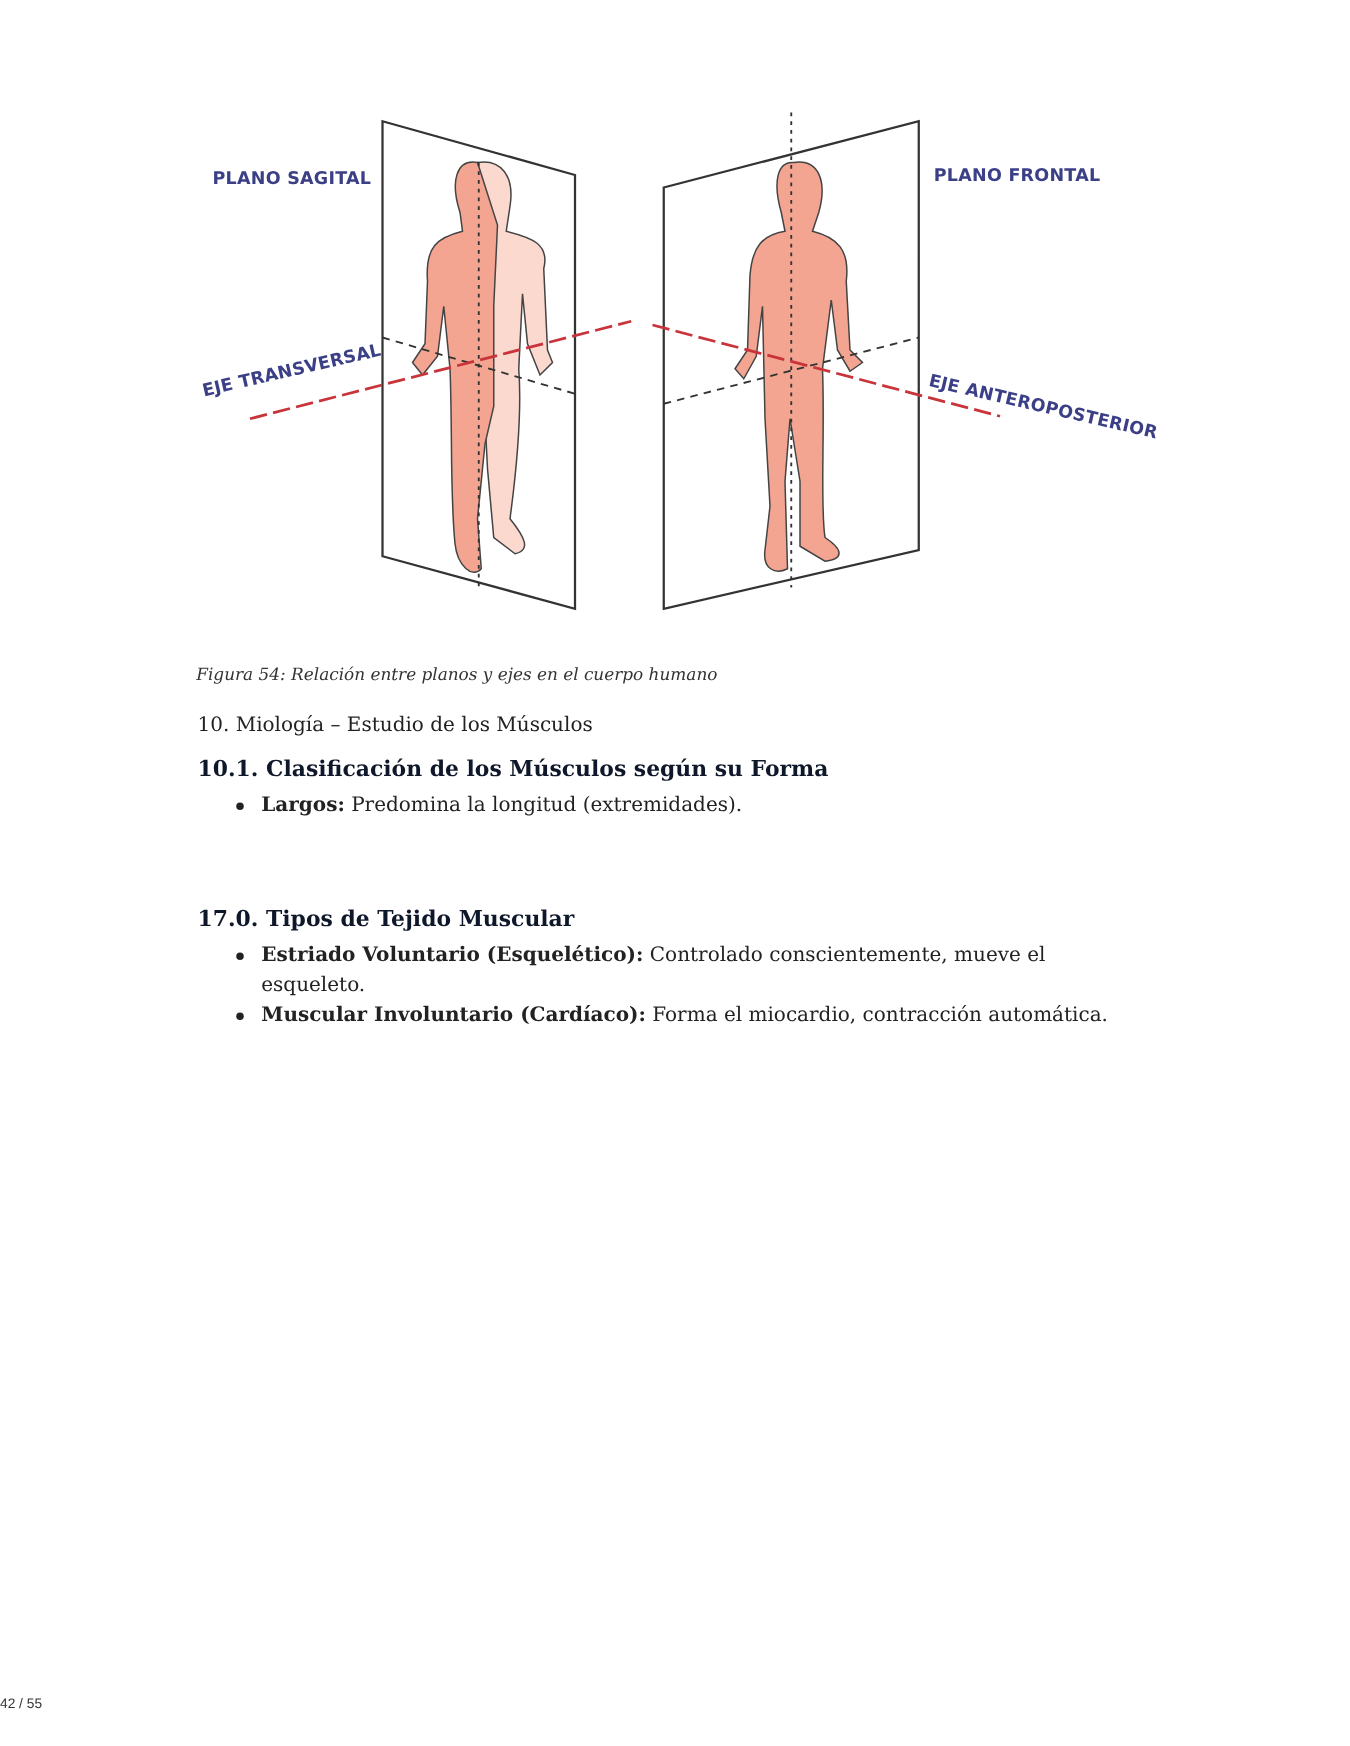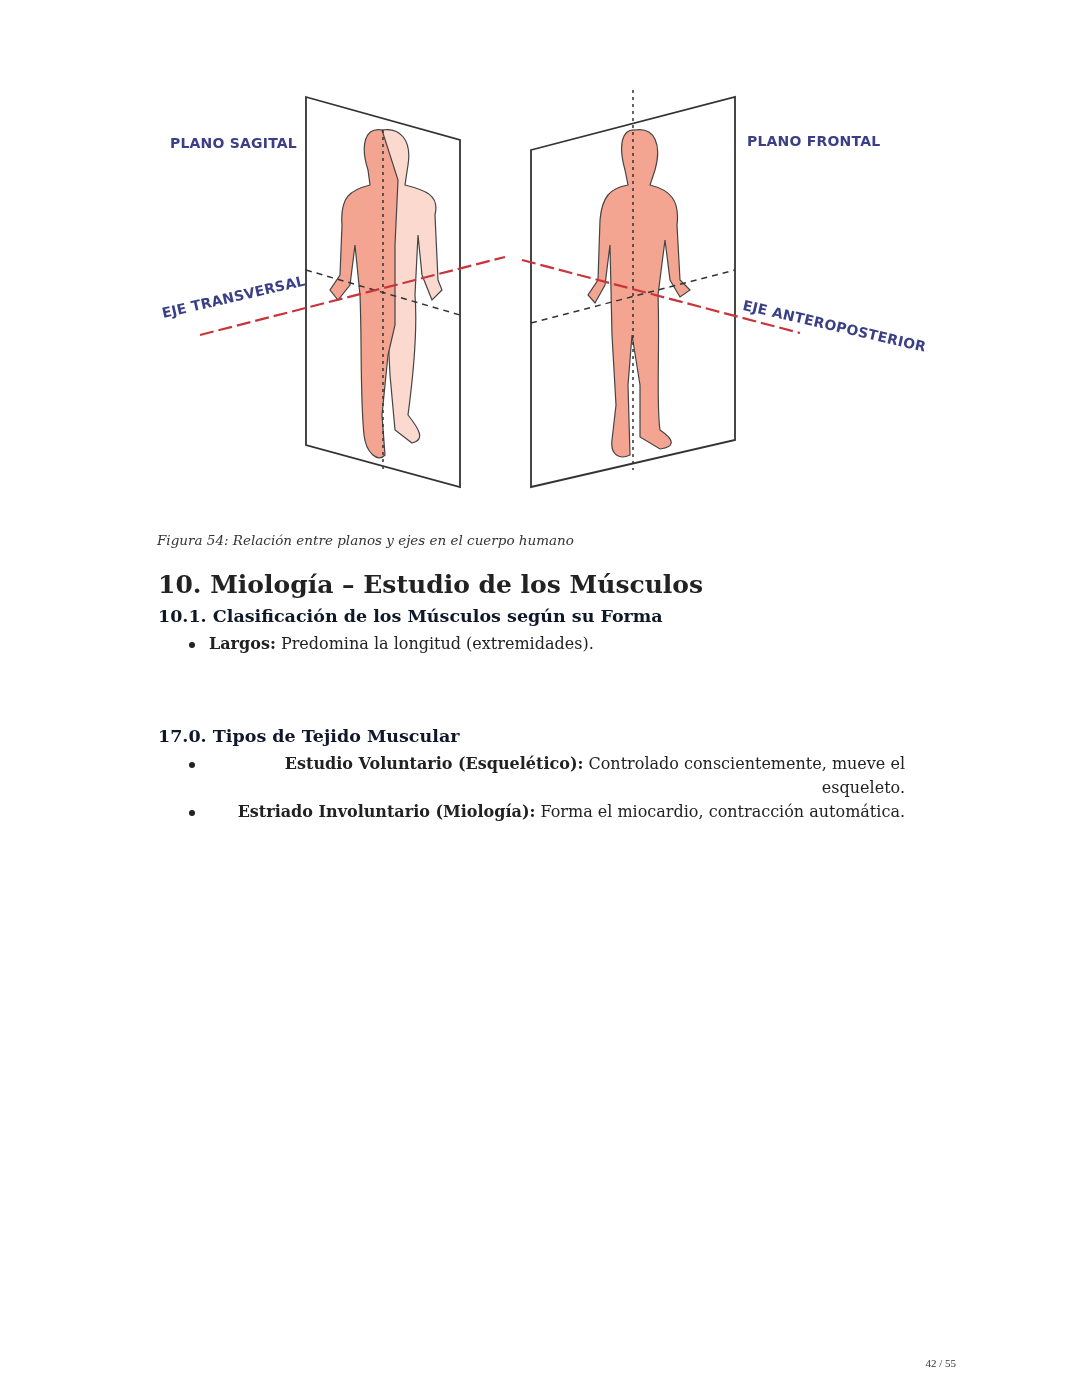--- a/index.html
+++ b/index.html
@@ -1,27 +1,27 @@
 <!DOCTYPE html>
 <html><head>
 <meta charset="utf-8">
 <style>
   html, body { margin: 0; padding: 0; background: #ffffff; }
   body { width: 1080px; height: 1397px; position: relative; overflow: hidden; font-family: "DejaVu Serif", serif; color: #222; }
   .figure { position: absolute; left: 150px; top: 85px; width: 790px; height: 415px; }
   .figure svg { width: 100%; height: 100%; display: block; }
   .fig-label { position: absolute; font-family: "DejaVu Sans", sans-serif; font-weight: bold; color: #3b3f86; font-size: 14px; letter-spacing: 0.2px; white-space: nowrap; }
   .caption { position: absolute; left: 157px; top: 532px; font-style: italic; font-size: 13.5px; color: #333; }
-  .h1 { position: absolute; left: 158px; top: 570px; font-size: 25px; font-weight: bold; color: #222; margin: 0; }
+  .h1 { position: absolute; left: 158px; top: 570px; font-size: 16px; font-weight: normal; color: #222; margin: 0; }
   .h2 { position: absolute; left: 158px; font-size: 17.5px; font-weight: bold; color: #0f172a; margin: 0; }
   ul.list { position: absolute; left: 185px; margin: 0; padding: 0; list-style: none; font-size: 16px; line-height: 24px; }
-  ul.list li { position: relative; padding-left: 24px; text-align: right; }
+  ul.list li { position: relative; padding-left: 24px; }
   ul.list li::before { content: ""; position: absolute; left: 4px; top: 10px; width: 6px; height: 6px; border-radius: 50%; background: #222; }
   ul.list li b { font-weight: bold; }
-  .page-num { position: absolute; left: 0; width: 956px; text-align: right; top: 1357px; font-family: Liberation Serif, serif; font-size: 11px; color: #333; }
+  .page-num { position: absolute; left: 0; width: 956px; text-align: left; top: 1357px; font-family: Liberation Sans, sans-serif; font-size: 11px; color: #333; }
 </style>
 </head>
 <body>
 
 <div class="figure">
   <svg viewBox="0 0 790 415">
 
     <polygon points="156,12 310,55 310,402 156,360" fill="#ffffff" stroke="#333" stroke-width="1.8"></polygon>
 
     <path d="M232,45 C250,42 262,55 258,80 L255,100 C275,105 290,110 285,130 L288,195 L292,205 L282,215 L272,190 L268,150 L265,210 C268,250 262,300 258,330 C270,345 275,355 262,358 L245,345 L240,290 L238,250 Z" fill="#fbd9cf" stroke="#444" stroke-width="1.2"></path>
@@ -50,17 +50,17 @@
 
 <h1 class="h1">10. Miología – Estudio de los Músculos</h1>
 
 <h2 class="h2" style="top:606px;">10.1. Clasificación de los Músculos según su Forma</h2>
 <ul class="list" style="top:632px;">
   <li><b>Largos:</b><span> Predomina la longitud (extremidades).</span></li>
 </ul>
 
 <h2 class="h2" style="top:726px;">17.0. Tipos de Tejido Muscular</h2>
 <ul class="list" style="top:752px; width:720px;">
-  <li><b>Estudio Voluntario (Esquelético):</b><span> Controlado conscientemente, mueve el esqueleto.</span></li>
-  <li><b>Estriado Involuntario (Miología):</b><span> Forma el miocardio, contracción automática.</span></li>
+  <li><b>Estriado Voluntario (Esquelético):</b><span> Controlado conscientemente, mueve el esqueleto.</span></li>
+  <li><b>Muscular Involuntario (Cardíaco):</b><span> Forma el miocardio, contracción automática.</span></li>
 </ul>
 
 <div class="page-num">42 / 55</div>
 
 </body></html>

